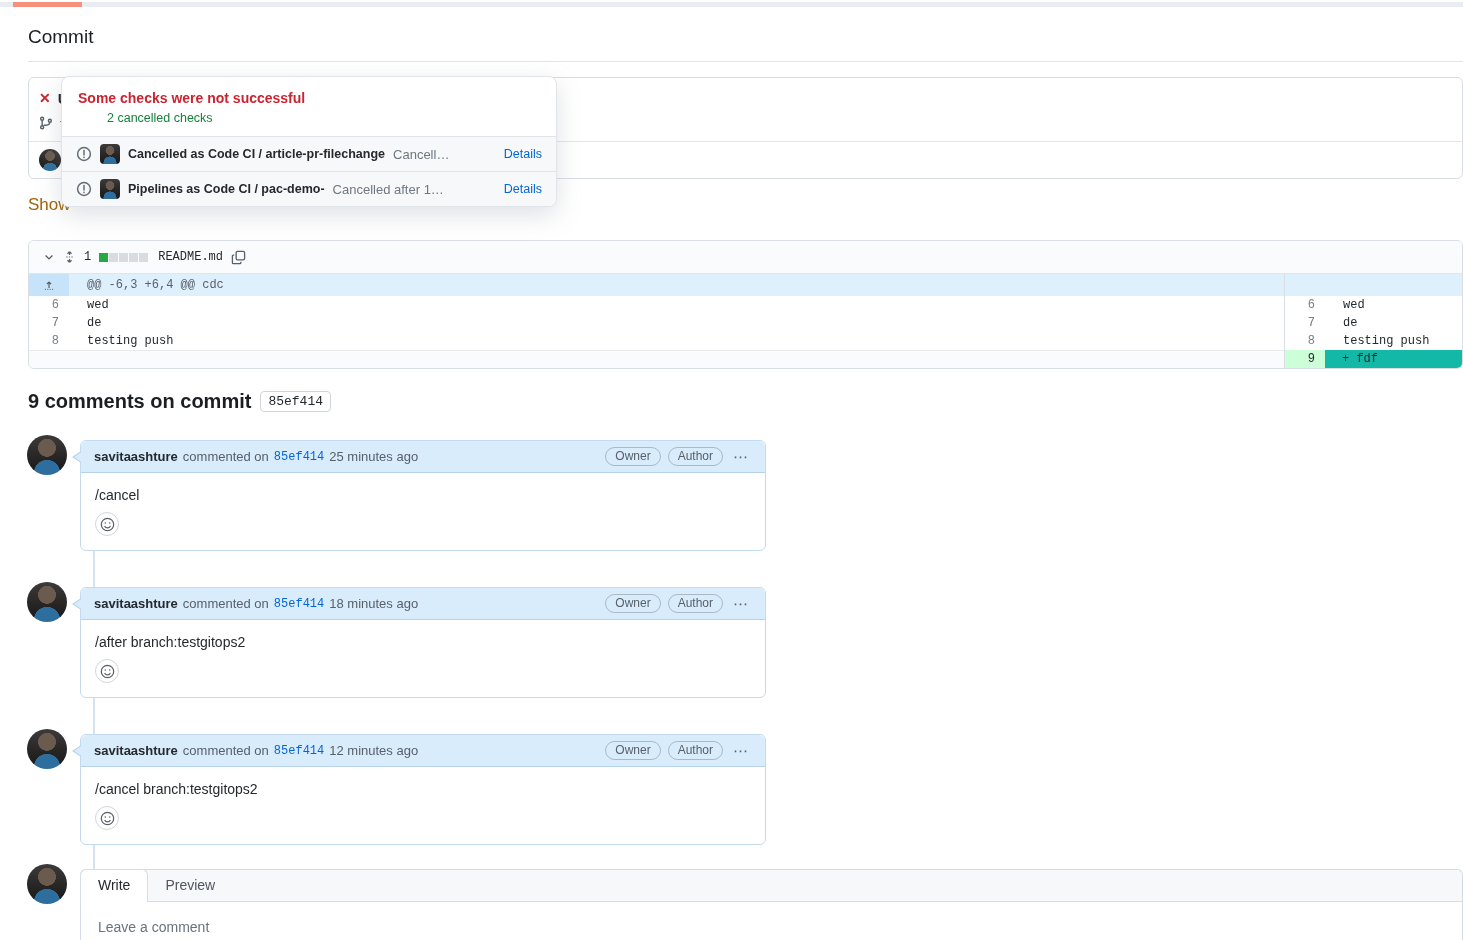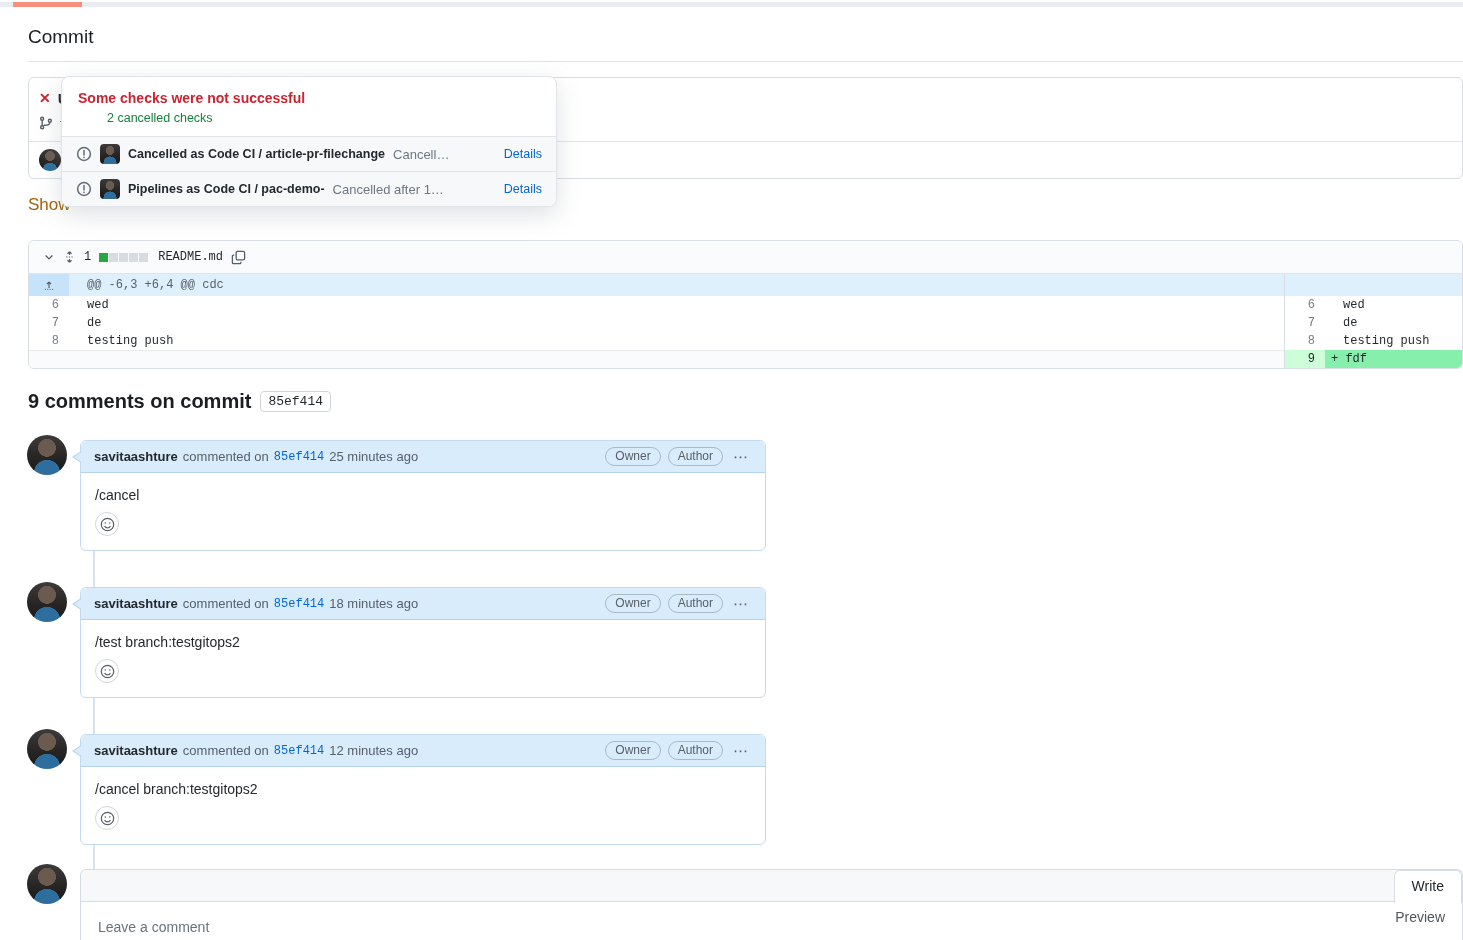--- a/index.html
+++ b/index.html
@@ -66,21 +66,21 @@
   .gut-l { flex:0 0 40px; text-align:right; padding-right:10px; color:#76808a; }
   .code-l { flex:0 0 1215px; padding-left:18px; white-space:pre; color:#24292e; }
   .gut-r { flex:0 0 41px; border-left:1px solid #d8dee4; text-align:right; padding-right:10px; color:#76808a; }
   .code-r { flex:1; padding-left:18px; white-space:pre; color:#24292e; }
 
   .hunk-row .cell { height:22px; line-height:22px; }
   .hunk-row .gut-l { background:#c7e3f9; text-align:center; padding-right:0; color:#57606a; }
   .hunk-row .code-l, .hunk-row .gut-r, .hunk-row .code-r { background:#dff0fd; color:#57606a; }
   .empty-l { background:#fafbfc; border-top:1px solid #e9ebee; }
   .add-gut { background:#ccffd8; color:#24292e; }
-  .add-code { background:#86efac; padding-left:6px; }
+  .add-code { background:#14b8a6; padding-left:17px; }
 
   
   .comments-heading { margin-top:21px; display:flex; align-items:center; }
   .comments-heading b { font-size:20px; font-weight:700; color:#1b1f23; }
   .sha-badge { margin-left:9px; font-family:"Liberation Mono", monospace; font-size:13px; color:#24292e;
     border:1px solid #d1d5da; border-radius:4px; padding:2px 7px; background:#fff; }
 
   .timeline { position:relative; margin-top:4px; }
   .timeline:before { content:""; position:absolute; left:65px; top:6px; bottom:20px; width:2px; background:#d6e2ef; }
 
@@ -103,21 +103,21 @@
     padding:1px 9px 2px; background:transparent; }
   .kebab { color:#586069; font-size:15px; letter-spacing:1px; line-height:10px; padding:0 3px; cursor:pointer; background:none; border:none; }
   .comment-body { padding:14px; font-size:14px; color:#24292e; }
   .reaction-btn { margin-top:9px; width:24px; height:24px; border-radius:50%; border:1px solid #d1d5da;
     background:#fff; display:flex; align-items:center; justify-content:center; cursor:pointer; }
 
   
   .form-item { margin-top:24px; }
   .comment-form { width:1383px; border:1px solid #d3dce4; border-bottom:none; border-radius:6px 6px 0 0; background:#fff; }
   .tab-bar { height:32px; background:#f6f8fa; border-bottom:1px solid #d8dee4; border-radius:6px 6px 0 0;
-    display:flex; align-items:flex-end;flex-direction:column; }
+    display:flex; align-items:flex-end; }
   .tab { font-size:14px; padding:7px 17px 8px; color:#50575e; background:none; border:none; cursor:pointer; }
   .tab.active { background:#fff; color:#24292e; border:1px solid #d8dee4; border-bottom:none;
     border-radius:6px 6px 0 0; margin-bottom:-1px; margin-left:-1px; padding-bottom:9px; }
   .form-body { padding:9px 8px; }
   .textarea-ghost { padding:8px 9px; font-size:14px; color:#69737d; min-height:40px; }
 
   .icon { display:inline-flex; align-items:center; justify-content:center; flex:0 0 auto; }
 </style>
 </head>
 <body>
@@ -300,21 +300,21 @@
           <span class="comment-action">commented on</span>
           <a class="comment-sha" href="#">85ef414</a>
           <span class="comment-time">18 minutes ago</span>
           <span class="head-right">
             <span class="role-badge">Owner</span>
             <span class="role-badge">Author</span>
             <button class="kebab">⋯</button>
           </span>
         </div>
         <div class="comment-body">
-          <div>/test branch:testgitops2</div>
+          <div>/after branch:testgitops2</div>
           <button class="reaction-btn">
             <svg width="15" height="15" viewBox="0 0 16 16" fill="none" stroke="#586069" stroke-width="1.3">
               <circle cx="8" cy="8" r="6.6"></circle>
                 <circle cx="5.6" cy="6.4" r="0.8" fill="#586069" stroke="none"></circle>
               <circle cx="10.4" cy="6.4" r="0.8" fill="#586069" stroke="none"></circle>
                 <path d="M4.9 9.6 a3.4 3.4 0 0 0 6.2 0"></path>
             </svg>
           </button>
         </div>
       </div>

